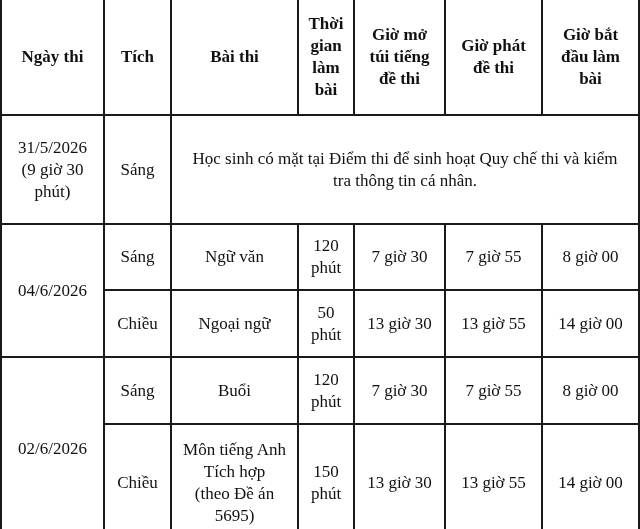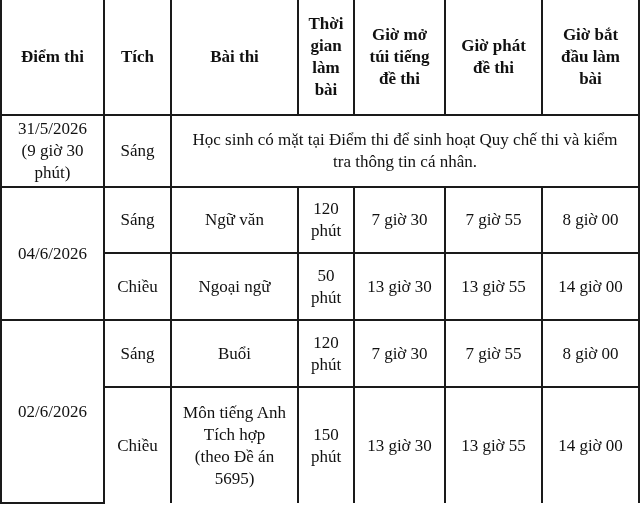--- a/index.html
+++ b/index.html
@@ -17,21 +17,21 @@
   td, th {
     border: 2px solid #1a1a1a;
     text-align: center;
     vertical-align: middle;
     padding: 0 4px;
   }
   th { font-weight: bold; font-size: 17px; line-height: 22px; }
   .c1 { width: 103px; } .c2 { width: 67px; } .c3 { width: 127px; }
   .c4 { width: 56px; } .c5 { width: 91px; } .c6 { width: 97px; } .c7 { width: 97px; }
   tr.h { height: 116px; }
-  tr.r1 { height: 72px; }
+  tr.r1 { height: 109px; }
   tr.r2 { height: 66px; }
   tr.r3 { height: 67px; }
   tr.r4 { height: 67px; }
   tr.r5 { height: 116px; }
   .ml { white-space: pre-line; }
   td.note { padding: 0 14px; }
   table { border-right: 2px solid #1a1a1a; }
   tr.r5 td { border-bottom: none; }
 </style>
 </head>
@@ -42,21 +42,21 @@
     <col class="c1">
       <col class="c2">
       <col class="c3">
       <col class="c4">
       <col class="c5">
       <col class="c6">
       <col class="c7">
   </colgroup>
   <tbody>
       <tr class="h">
-    <th class="ml">Điểm thi</th>
+    <th class="ml">Ngày thi</th>
     <th class="ml">Tích</th>
     <th class="ml">Bài thi</th>
     <th class="ml">Thời
 gian
 làm
 bài</th>
     <th class="ml">Giờ mở
 túi tiếng
 đề thi</th>
     <th class="ml">Giờ phát

